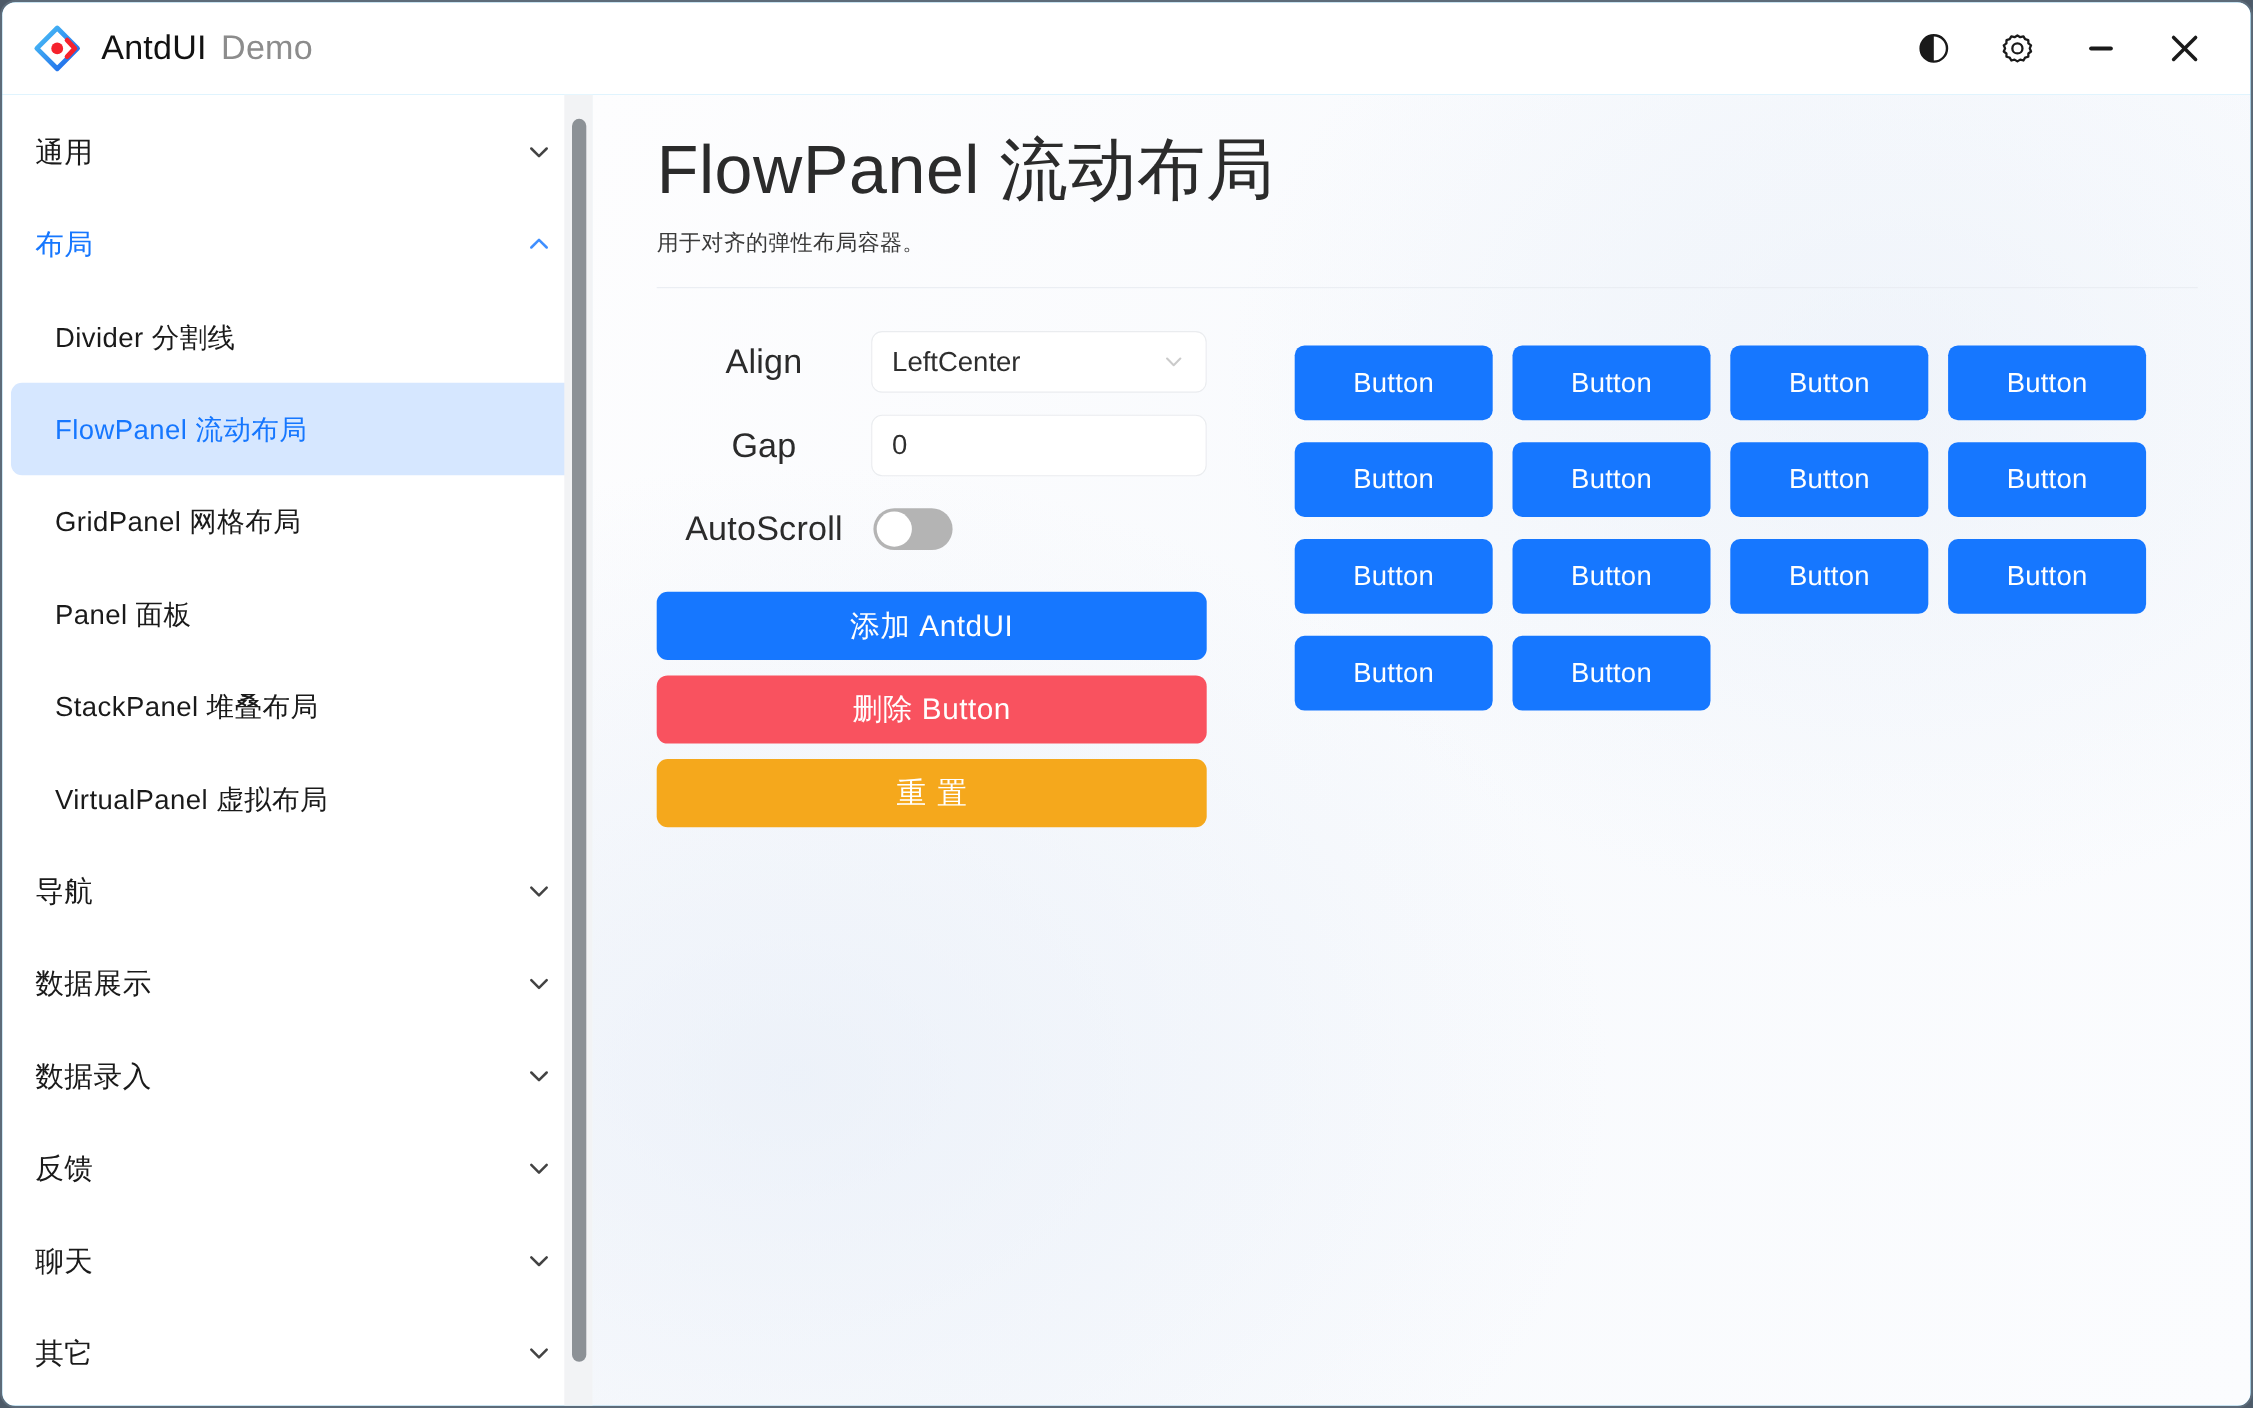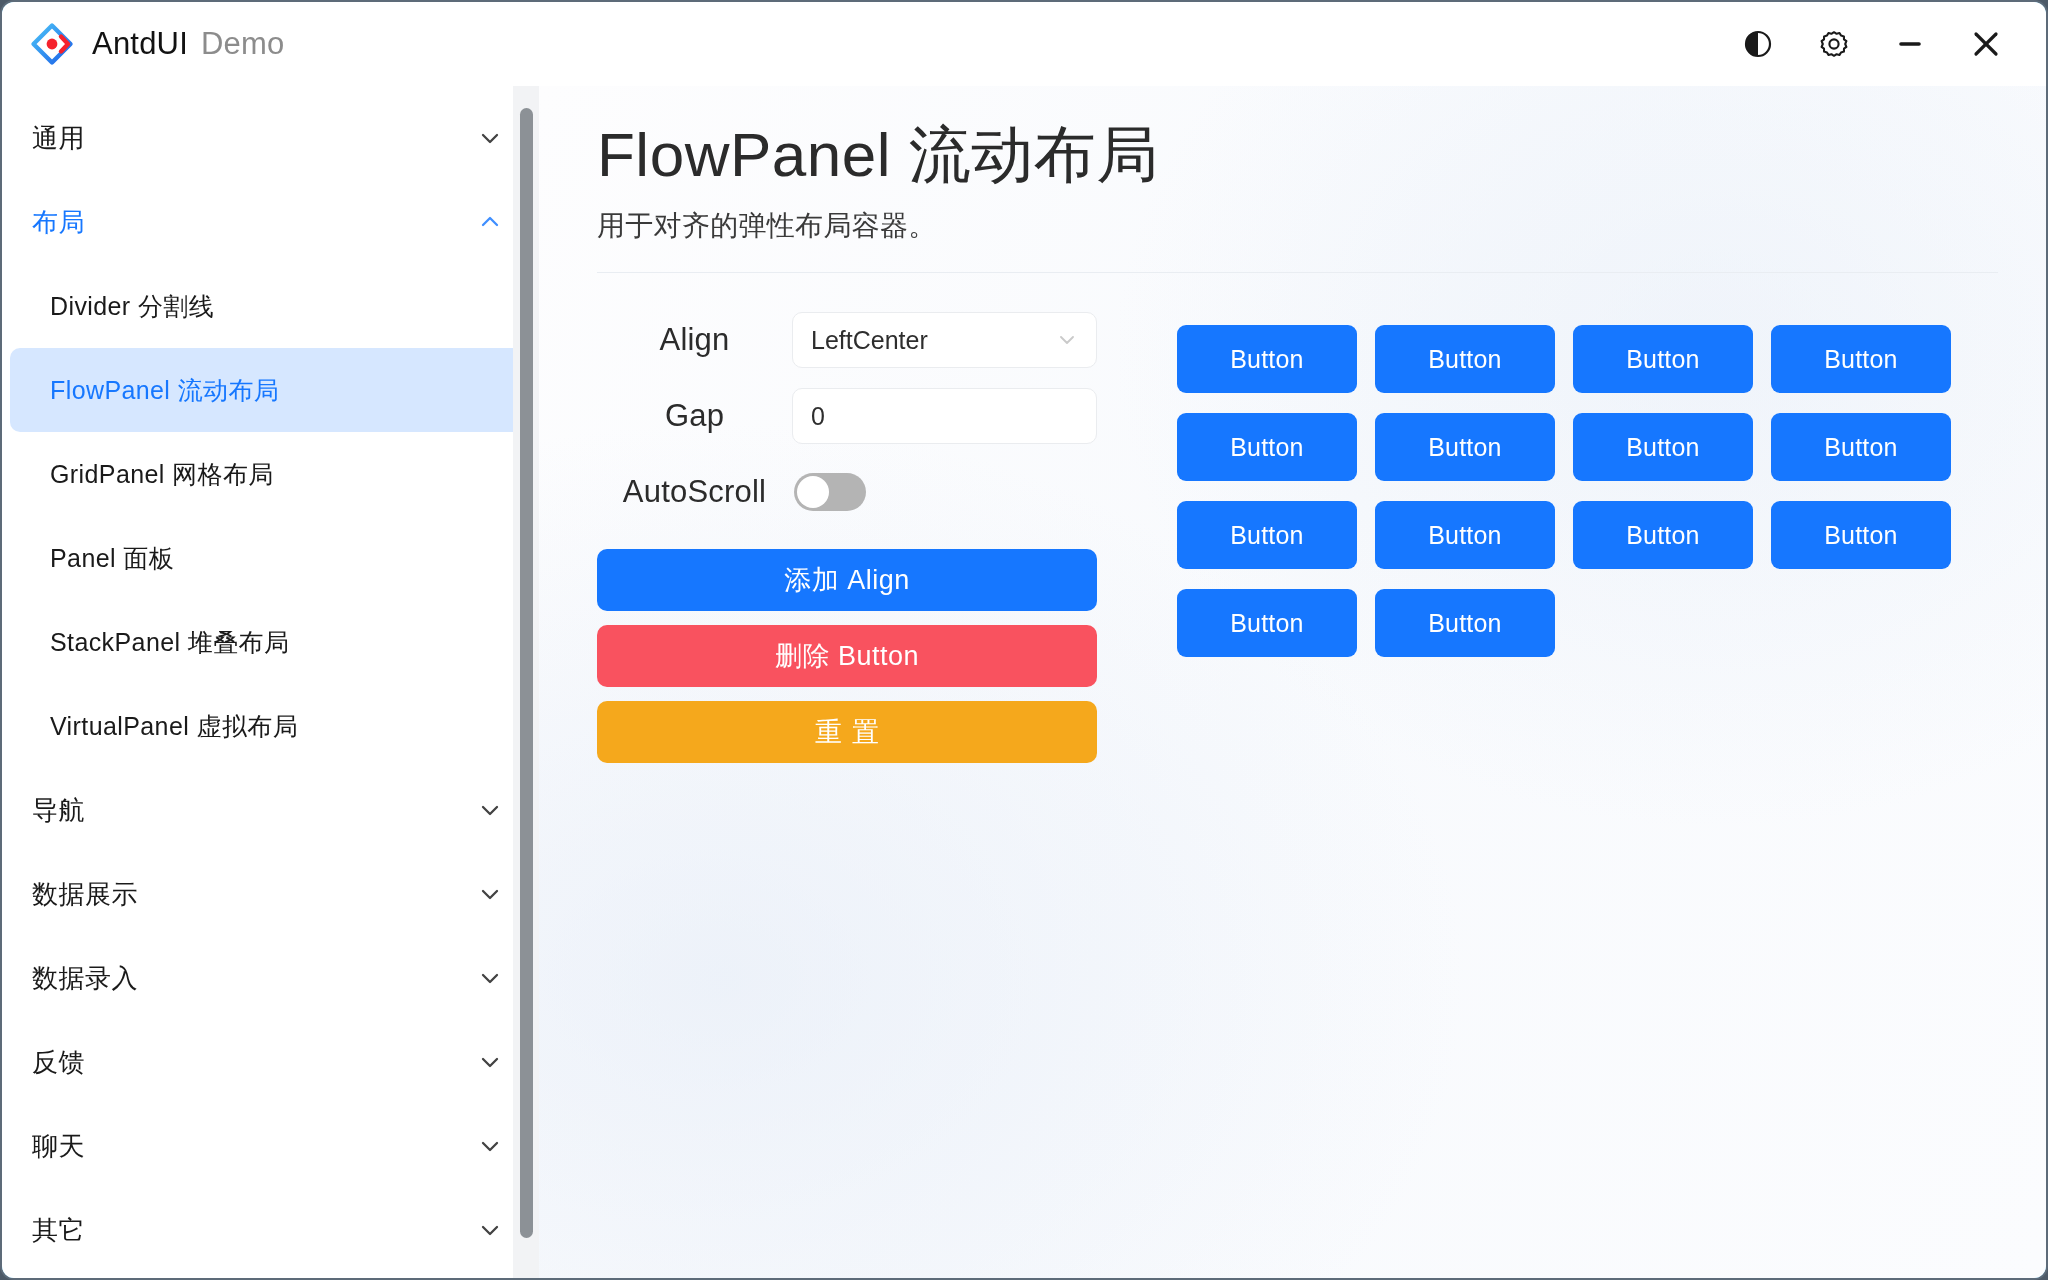--- a/index.html
+++ b/index.html
@@ -148,21 +148,21 @@
   }
   #page-title {
     font-size: 62px;
     font-weight: 400;
     color: #2b2b2b;
     letter-spacing: .5px;
     line-height: 1.12;
   }
   #page-desc {
     margin-top: 18px;
-    font-size: 28px;
+    font-size: 20px;
     color: #3a3a3a;
     letter-spacing: .3px;
   }
   #header-divider {
     margin-top: 27px;
     margin-right: 48px;
     height: 1px;
     background: #e9edf2;
   }
 
@@ -440,21 +440,21 @@
           </div>
 
           <div class="form-row" id="toggle-row">
             <div class="form-label">AutoScroll</div>
             <div id="autoscroll-toggle">
               <div class="knob"></div>
             </div>
           </div>
 
           <div id="actions">
-              <div class="action-btn primary">添加 Align</div>
+              <div class="action-btn primary">添加 AntdUI</div>
               <div class="action-btn danger">删除 Button</div>
               <div class="action-btn warning">重置</div>
             </div>
         </div>
 
         <div id="flow-panel">
             <div class="flow-btn">Button</div>
             <div class="flow-btn">Button</div>
             <div class="flow-btn">Button</div>
             <div class="flow-btn">Button</div>

